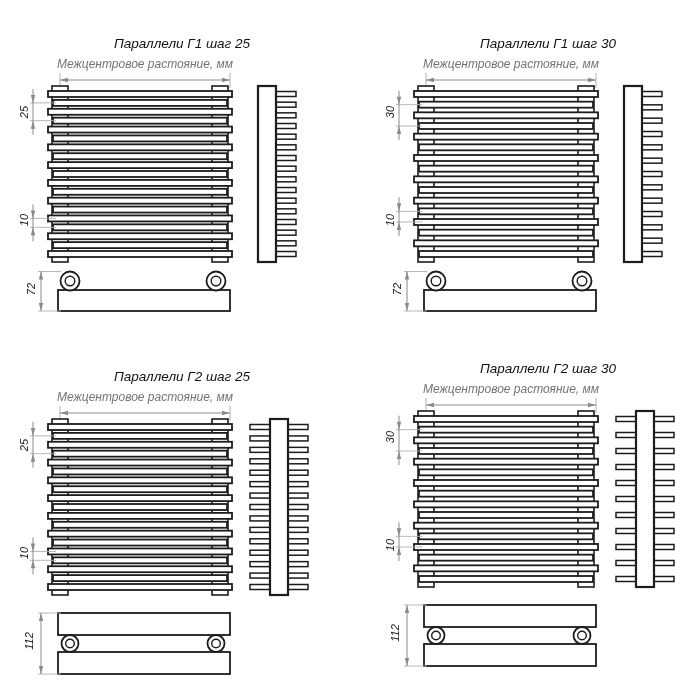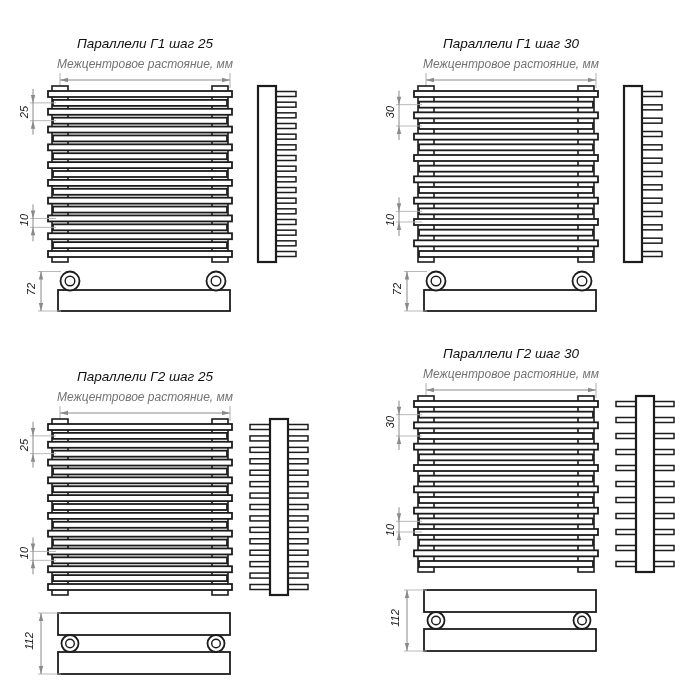--- a/index.html
+++ b/index.html
@@ -1,24 +1,24 @@
 <!DOCTYPE html>
 <html><head>
 <meta charset="utf-8">
 <style>
   html,body{margin:0;padding:0;background:#ffffff;}
   .canvas{position:relative;width:700px;height:700px;background:#fff;overflow:hidden;
           font-family:"Liberation Sans",sans-serif;}
   .quadrant{position:absolute;width:350px;height:350px;}
   .q0{left:0;top:10px;}  .q1{left:350px;top:10px;}
-  .q2{left:0;top:343px;} .q3{left:350px;top:320px;}
+  .q2{left:0;top:343px;} .q3{left:350px;top:335px;}
   .content{position:relative;width:350px;height:345px;}
   .shift{left:16px;}
   .title{position:absolute;top:26px;left:0;width:290px;text-align:center;
-         font-style:italic;font-size:13.5px;color:#111;white-space:nowrap;}
+         font-style:italic;font-size:13.5px;color:#111;white-space:nowrap;padding-left:37px;}
   .subtitle{position:absolute;top:47px;left:0;width:290px;text-align:center;
          font-style:italic;font-size:12px;color:#737373;white-space:nowrap;}
   .dim{position:absolute;font-style:italic;font-size:11px;color:#1a1a1a;
        width:34px;height:14px;line-height:14px;text-align:center;
        transform:rotate(-90deg);}
   .dim-step{left:7px;top:95px;}
   .dim-gap{left:7px;top:203px;}
   .dim-h{left:14px;top:272px;}
   .plates2 .dim-h{left:12px;top:291px;}
   svg.draw{position:absolute;left:0;top:0;}

